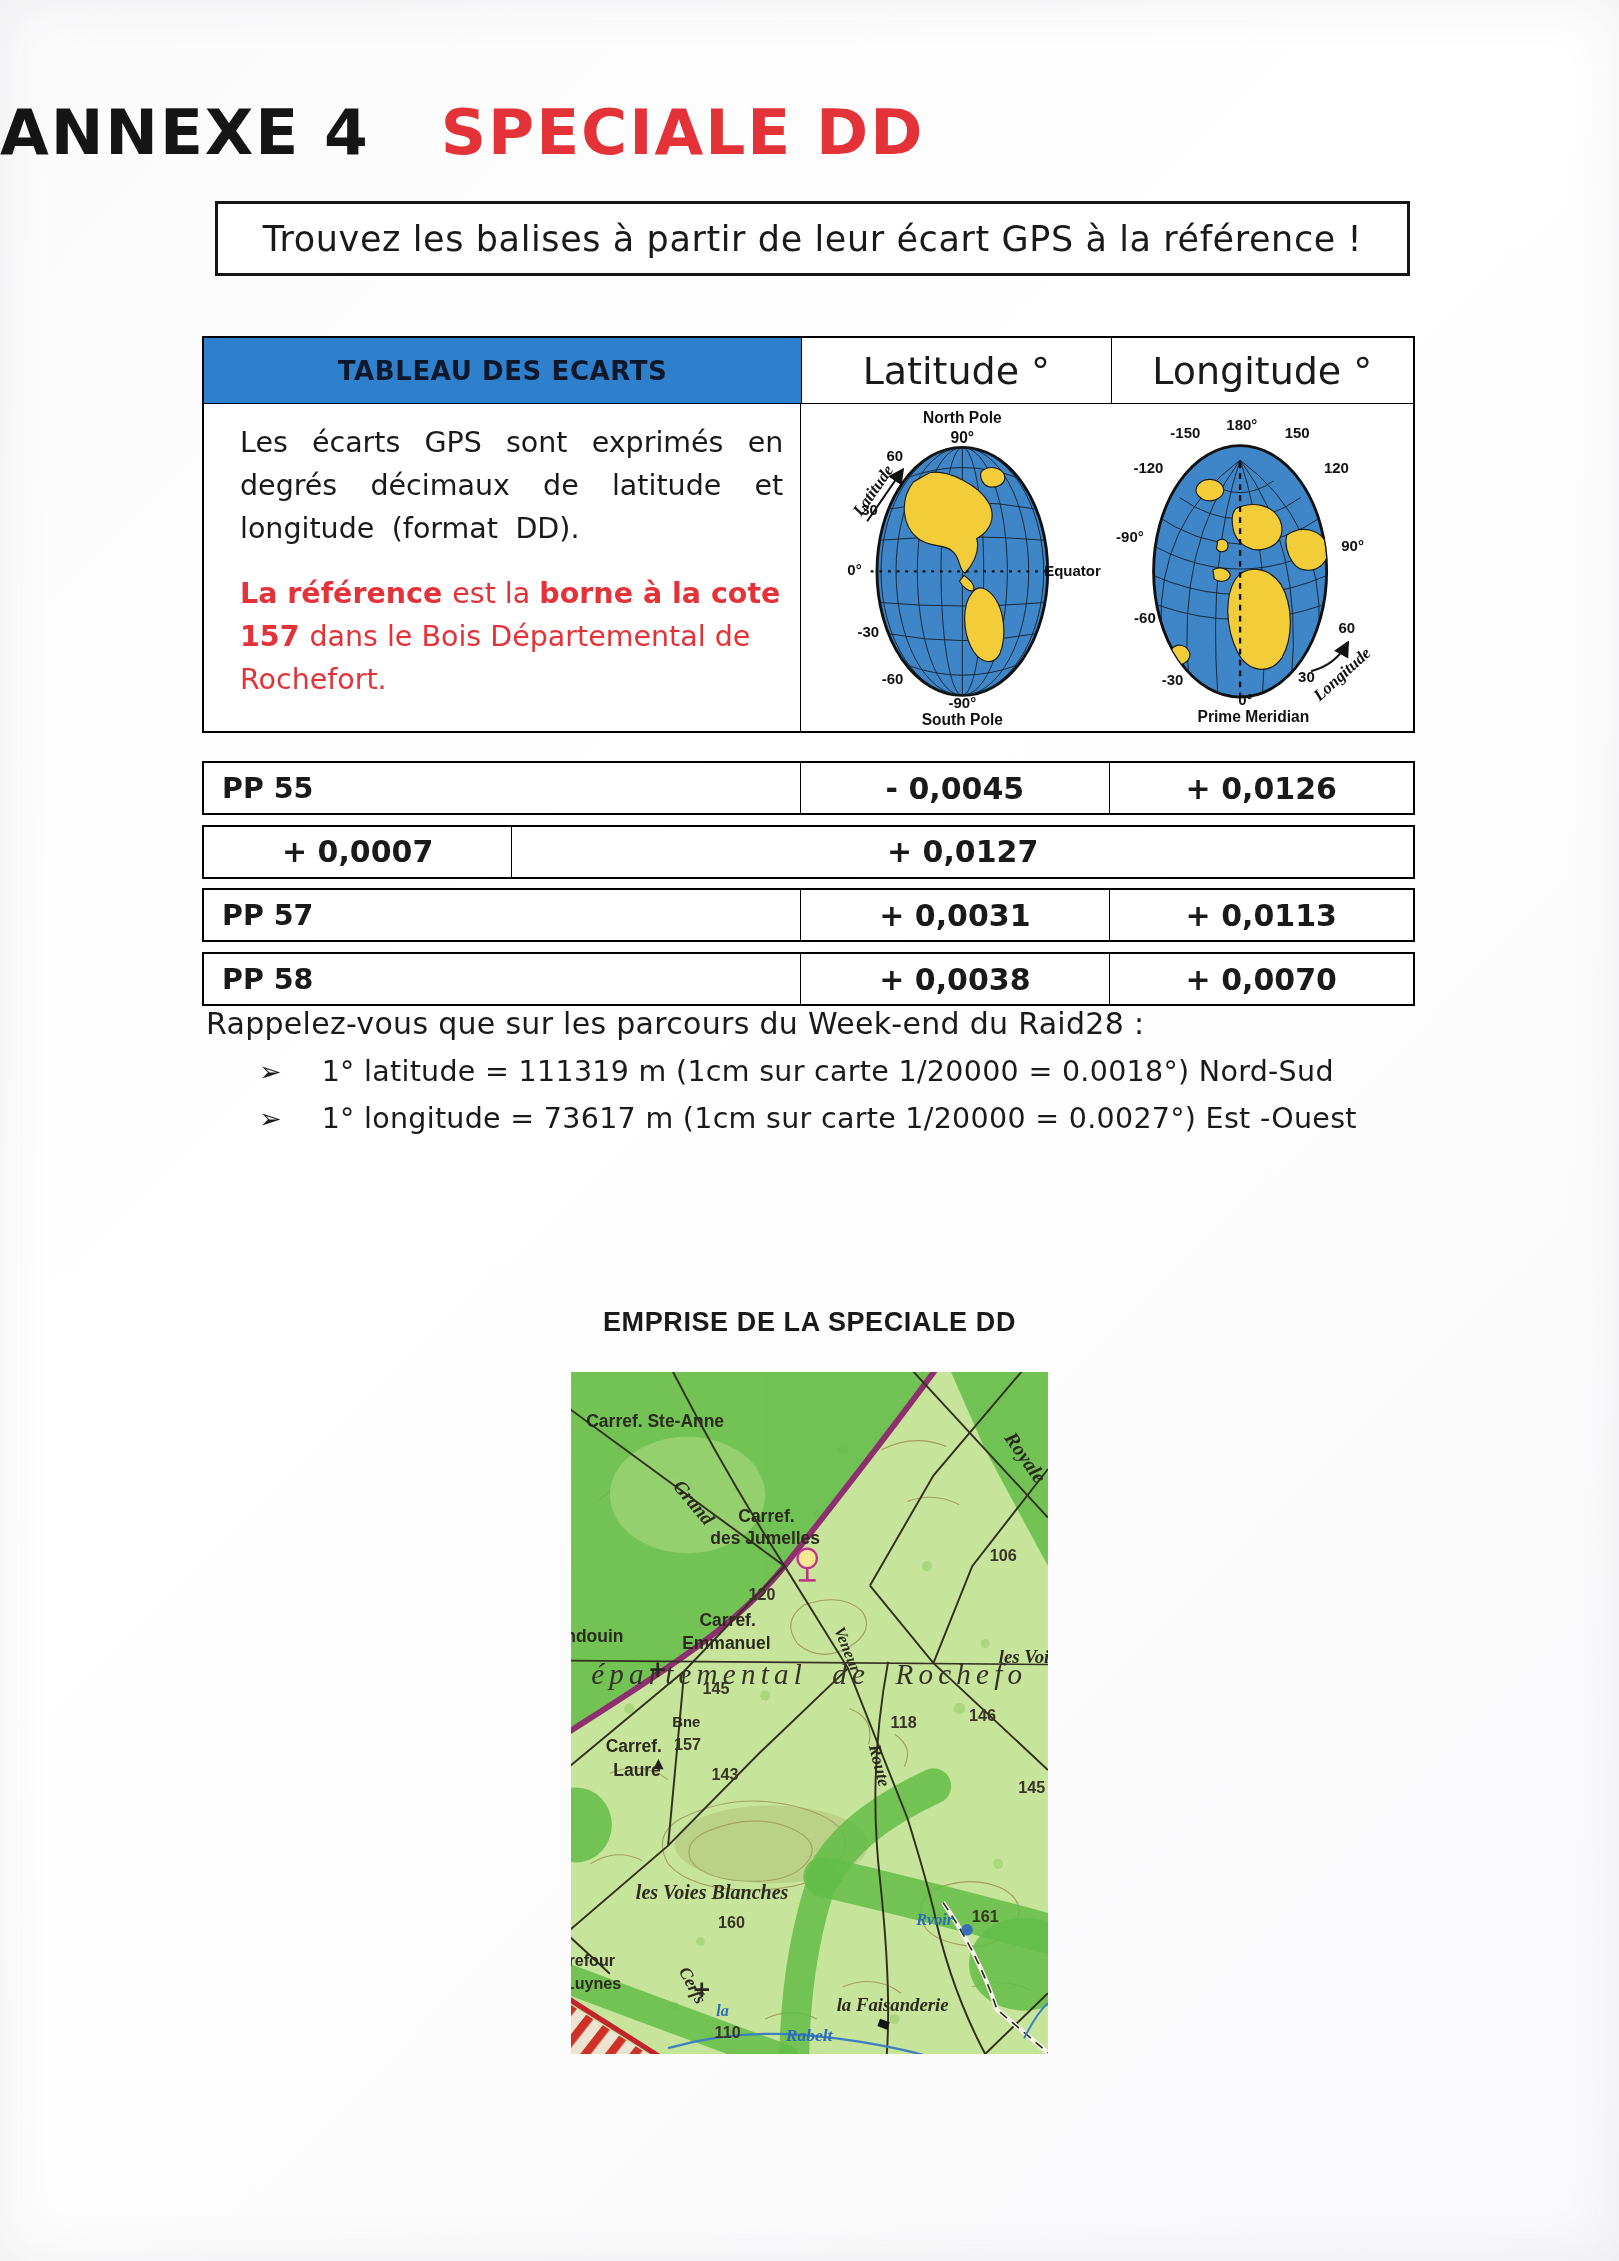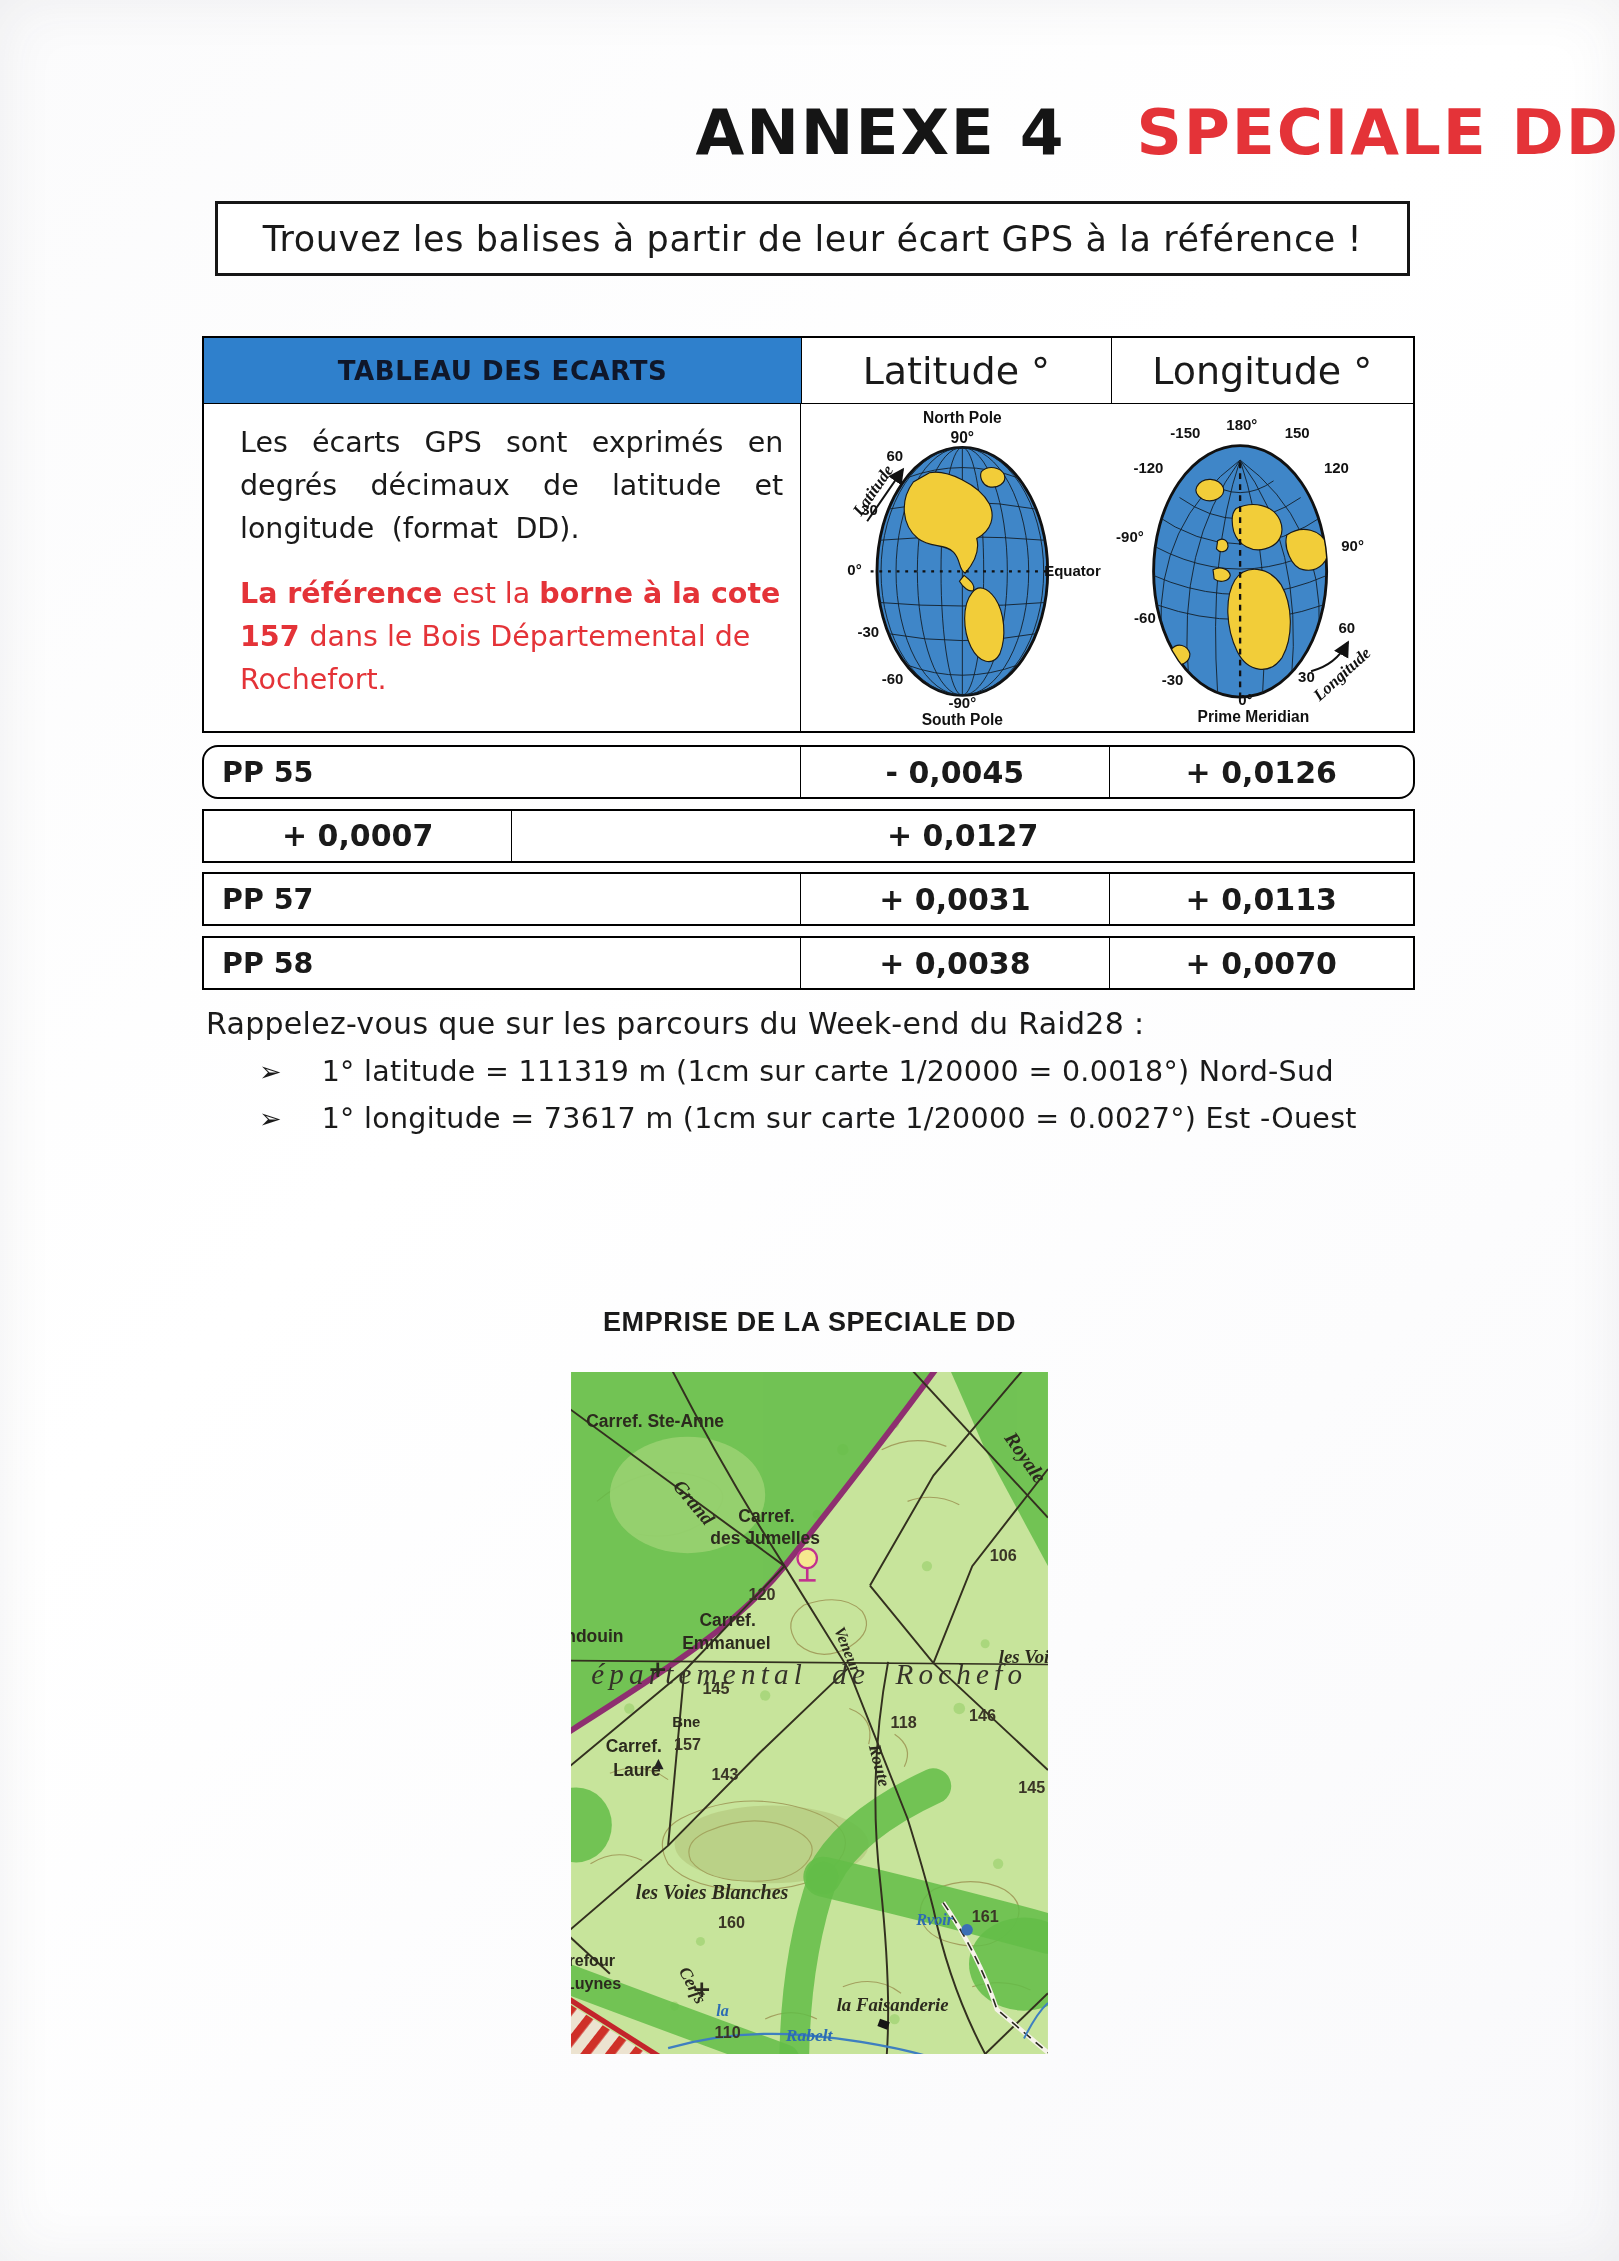--- a/index.html
+++ b/index.html
@@ -10,21 +10,21 @@
     font-family:"DejaVu Sans",sans-serif; color:#1a1a1a;
   }
   .page::after{
     content:""; position:absolute; inset:0; pointer-events:none;
     box-shadow:inset 0 0 58px rgba(60,60,70,.07);
   }
 
   
   .title-row{
     position:absolute; top:96px; left:0; width:100%;
-    display:flex; justify-content:flex-end; gap:71px;
+    display:flex; justify-content:flex-start; gap:71px;
     font-weight:bold; font-size:63px; letter-spacing:1.9px;
   }
   .title-black{color:#151515;}
   .title-red{color:#e43338;}
 
   
   .banner{
     position:absolute; left:215px; top:201px; width:1189px; height:69px;
     border:3.2px solid #161616; background:#fff;
     display:flex; align-items:center; justify-content:center;
@@ -65,21 +65,21 @@
     flex:1; display:flex; align-items:center; justify-content:center; gap:0;
     padding-top:2.6px;
   }
 
   
   .rows{position:absolute; left:202px; top:745px; width:1213px;}
   .drow{
     display:flex; height:54px; border:2.6px solid #000; margin-top:9.7px;
     background:#fff; box-sizing:border-box;
   }
-  .drow:first-child{margin-top:0;border-radius:16px;}
+  .drow:first-child{margin-top:16px;}
   .d-name{
     width:49.4%; border-right:1.9px solid #000; box-sizing:border-box;
     display:flex; align-items:center; padding-left:18px;
     font-weight:bold; font-size:28.5px;
   }
   .d-lat{width:25.5%; border-right:1.9px solid #000;}
   .d-lat,.d-lon{
     display:flex; align-items:center; justify-content:center;
     font-weight:bold; font-size:30px; box-sizing:border-box;
   }

